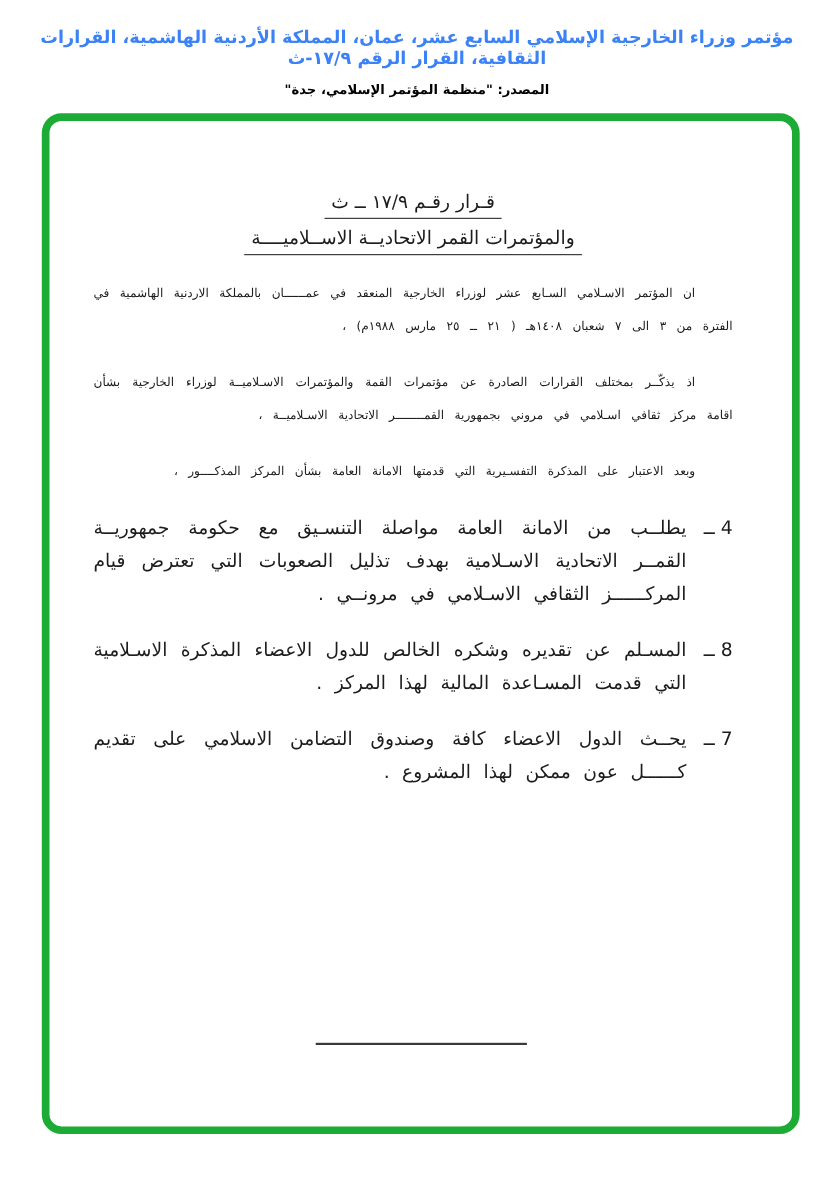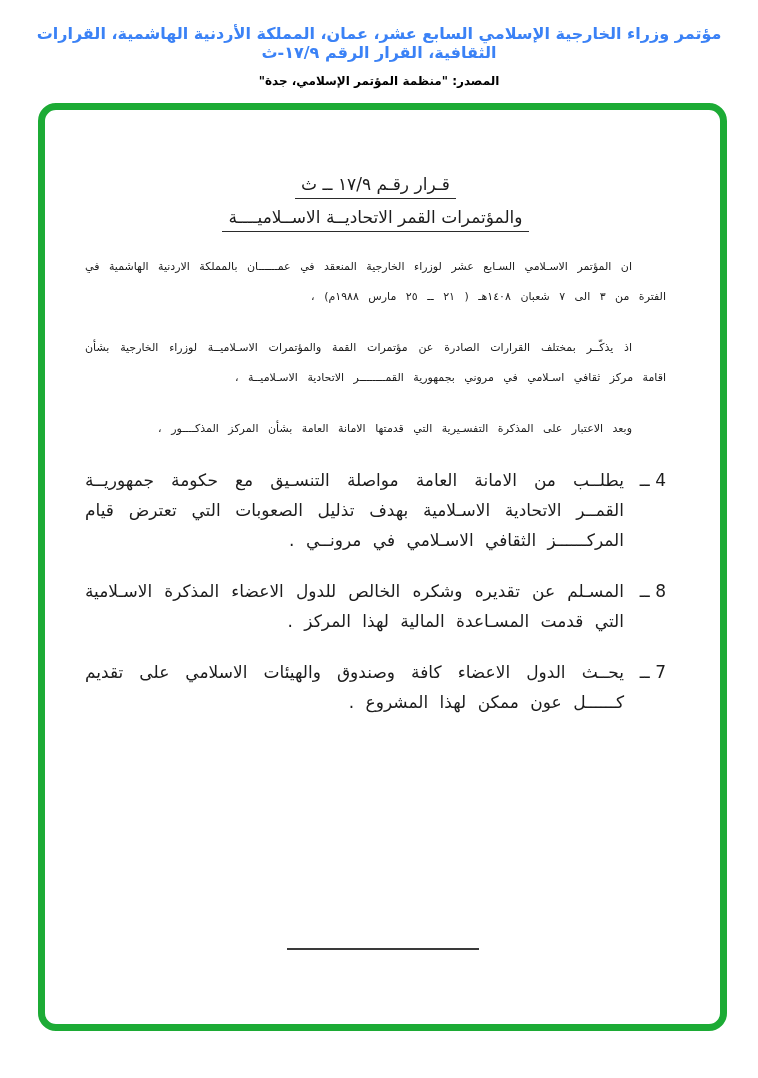--- a/index.html
+++ b/index.html
@@ -112,19 +112,19 @@
       <span class="num">8 ــ</span>
       <div class="itxt">
         <span class="lead">المسـلم</span>
         <span class="txt">عن تقديره وشكره الخالص للدول الاعضاء المذكرة الاسـلامية التي قدمت المسـاعدة المالية لهذا المركز .</span>
       </div>
     </div>
     <div class="item">
       <span class="num">7 ــ</span>
       <div class="itxt">
         <span class="lead">يحــث</span>
-        <span class="txt">الدول الاعضاء كافة وصندوق والهيئات الاسلامي على تقديم كــــــل عون ممكن لهذا المشروع .</span>
+        <span class="txt">الدول الاعضاء كافة وصندوق التضامن الاسلامي على تقديم كــــــل عون ممكن لهذا المشروع .</span>
       </div>
     </div>
   </div>
 
   <div class="sig-line"></div>
 </div>
 
 </body></html>

